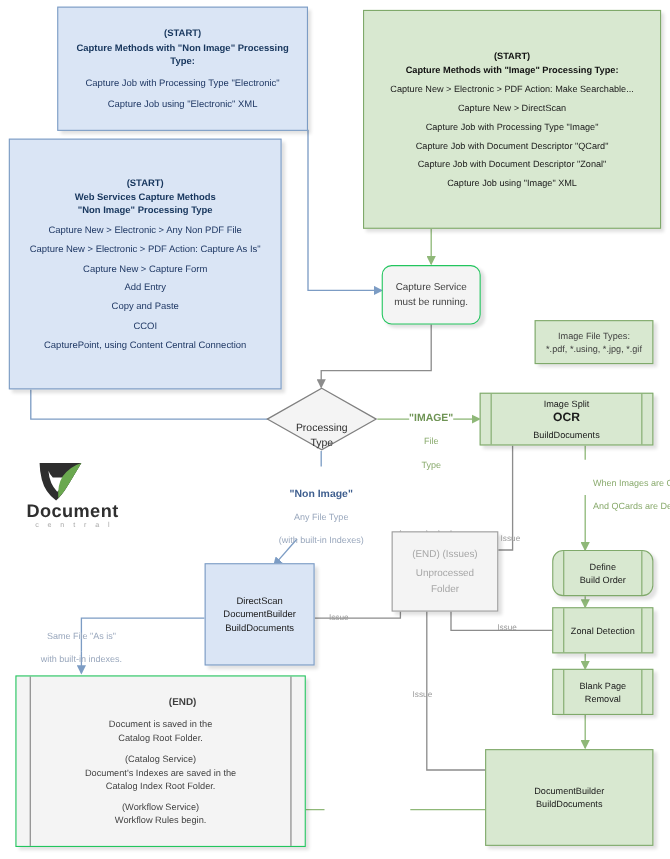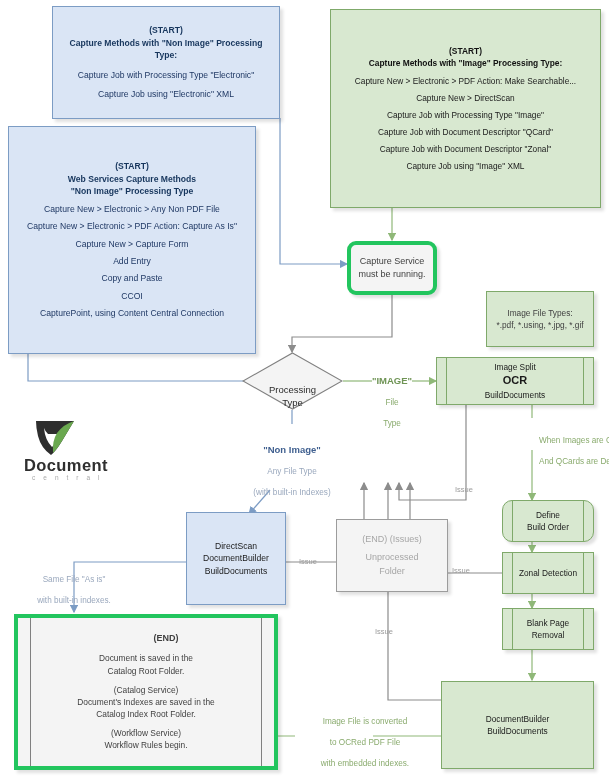--- a/index.html
+++ b/index.html
@@ -10,21 +10,21 @@
 
   
   .node{position:absolute;box-sizing:border-box;display:flex;
         align-items:center;justify-content:center;text-align:center;}
   .node .txt{width:100%;padding:0 6px;box-sizing:border-box;line-height:1.45;}
 
   .blue{background:#dae5f5;border:1px solid #7c9cc4;color:#17365d;
         box-shadow:3px 3px 3px rgba(0,0,0,.12);}
   .green{background:#d8e8d0;border:1px solid #7fa96a;color:#1a1a1a;
          box-shadow:3px 3px 3px rgba(0,0,0,.12);}
-  .grey{background:#f4f4f4;border:4px solid #22c55e;color:#3f3f3f;
+  .grey{background:#f4f4f4;border:1px solid #22c55e;color:#3f3f3f;
         box-shadow:3px 3px 3px rgba(0,0,0,.12);}
   .greyghost{background:#f4f4f4;border:1px solid #9c9c9c;color:#a6a6a6;
         box-shadow:3px 3px 3px rgba(0,0,0,.12);}
   .round{border-radius:9px;}
 
   
   .pp::before,.pp::after{content:"";position:absolute;top:0;bottom:0;width:0;
      border-left:1px solid #7fa96a;}
   .pp::before{left:9px;} .pp::after{right:9px;}
   .pp-grey::before,.pp-grey::after{content:"";position:absolute;top:0;bottom:0;
@@ -178,21 +178,21 @@
     </div>
   </div>
 
   <div class="node grey round" style="left:347px;top:241px;width:90px;height:54px;">
     <div class="txt t-grey">
       <span>Capture Service</span><br>
       <span>must be running.</span>
     </div>
   </div>
 
-  <div class="node green" style="left:486px;top:291px;width:108px;height:56px;align-items:center;">
+  <div class="node green" style="left:486px;top:291px;width:108px;height:40px;align-items:center;">
     <div class="txt t-green-body" style="color:#3f3f3f;">
       <span>Image File Types:</span><br>
       <span>*.pdf, *.using, *.jpg, *.gif</span>
     </div>
   </div>
 
   <div class="diamond" style="left:242px;top:352px;width:101px;height:58px;">
     <svg class="dshape" viewBox="0 0 101 58" preserveAspectRatio="none">
       <polygon points="50.5,1 100,29 50.5,57 1,29" fill="#f4f4f4" stroke="#808080" stroke-width="1.1"></polygon>
     </svg>
@@ -238,21 +238,21 @@
   </div>
 
   <div class="node blue" style="left:186px;top:512px;width:100px;height:93px;">
     <div class="txt t-blue-body" style="color:#1a1a1a;">
       <span>DirectScan</span><br>
       <span>DocumentBuilder</span><br>
       <span>BuildDocuments</span>
     </div>
   </div>
 
-  <div class="node greyghost" style="left:336px;top:483px;width:112px;height:73px;margin-top:36px;">
+  <div class="node greyghost" style="left:356px;top:483px;width:97px;height:73px;">
     <div class="txt t-ghost">
       <span>(END) (Issues)</span>
       <span class="gap-s"></span>
       <span>Unprocessed</span><br>
       <span>Folder</span>
     </div>
   </div>
 
   <div class="node grey pp-grey" style="left:14px;top:614px;width:264px;height:156px;">
     <div class="txt t-grey" style="font-size:8.4px;">
@@ -285,25 +285,20 @@
   <div class="lbl" style="left:539px;top:428px;">
     <span class="lbl-green">When Images are OCRed</span><br>
     <span class="lbl-green">And QCards are Detected.</span>
   </div>
 
   <div class="lbl" style="left:18px;top:567px;text-align:center;width:112px;">
     <span class="lbl-blue">Same File "As is"</span><br>
     <span class="lbl-blue">with built-in indexes.</span>
   </div>
 
-  <div class="lbl" style="left:300px;top:709px;text-align:center;width:130px;">
-    <span class="lbl-green">Image File is converted</span><br>
-    <span class="lbl-green">to OCRed PDF File</span><br>
-    <span class="lbl-green">with embedded indexes.</span>
-  </div>
 
   <div class="lbl lbl-issue" style="left:299px;top:557px;">Issue</div>
   <div class="lbl lbl-issue" style="left:455px;top:485px;">Issue</div>
   <div class="lbl lbl-issue" style="left:452px;top:566px;">Issue</div>
   <div class="lbl lbl-issue" style="left:375px;top:627px;">Issue</div>
 
   <div id="logo">
     <svg class="mark" viewBox="0 0 46 40">
       <path d="M4,3 L42,3 L30,23 Q24,33 19,37 Q9,30 6,18 Q4,10 4,3 Z
                M12,10 Q13,22 20,29 Q26,24 30,16 L16,16 Q13,13 12,10 Z" fill="#2e2e2e" fill-rule="evenodd"></path>

